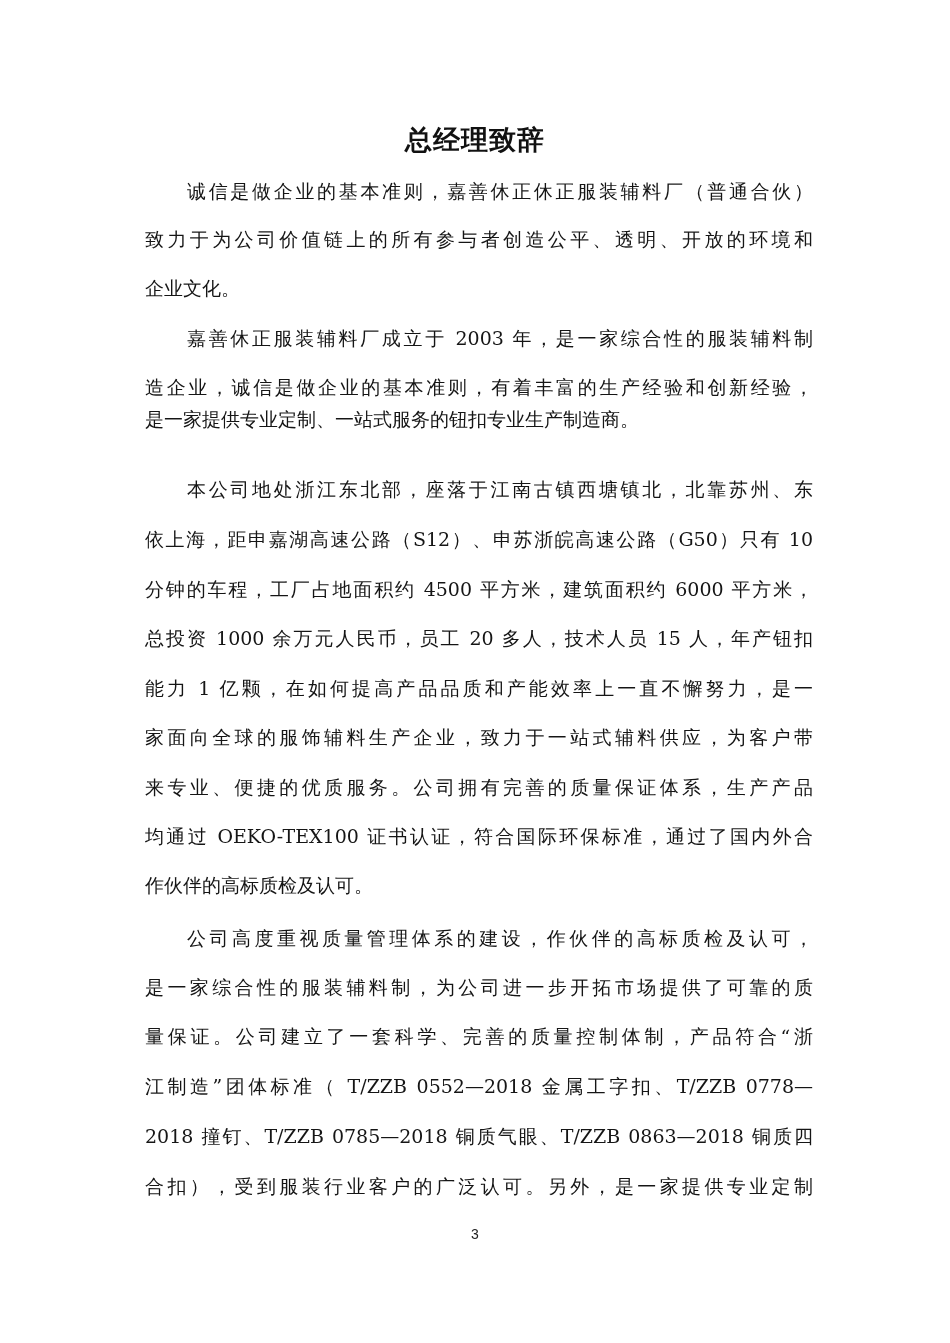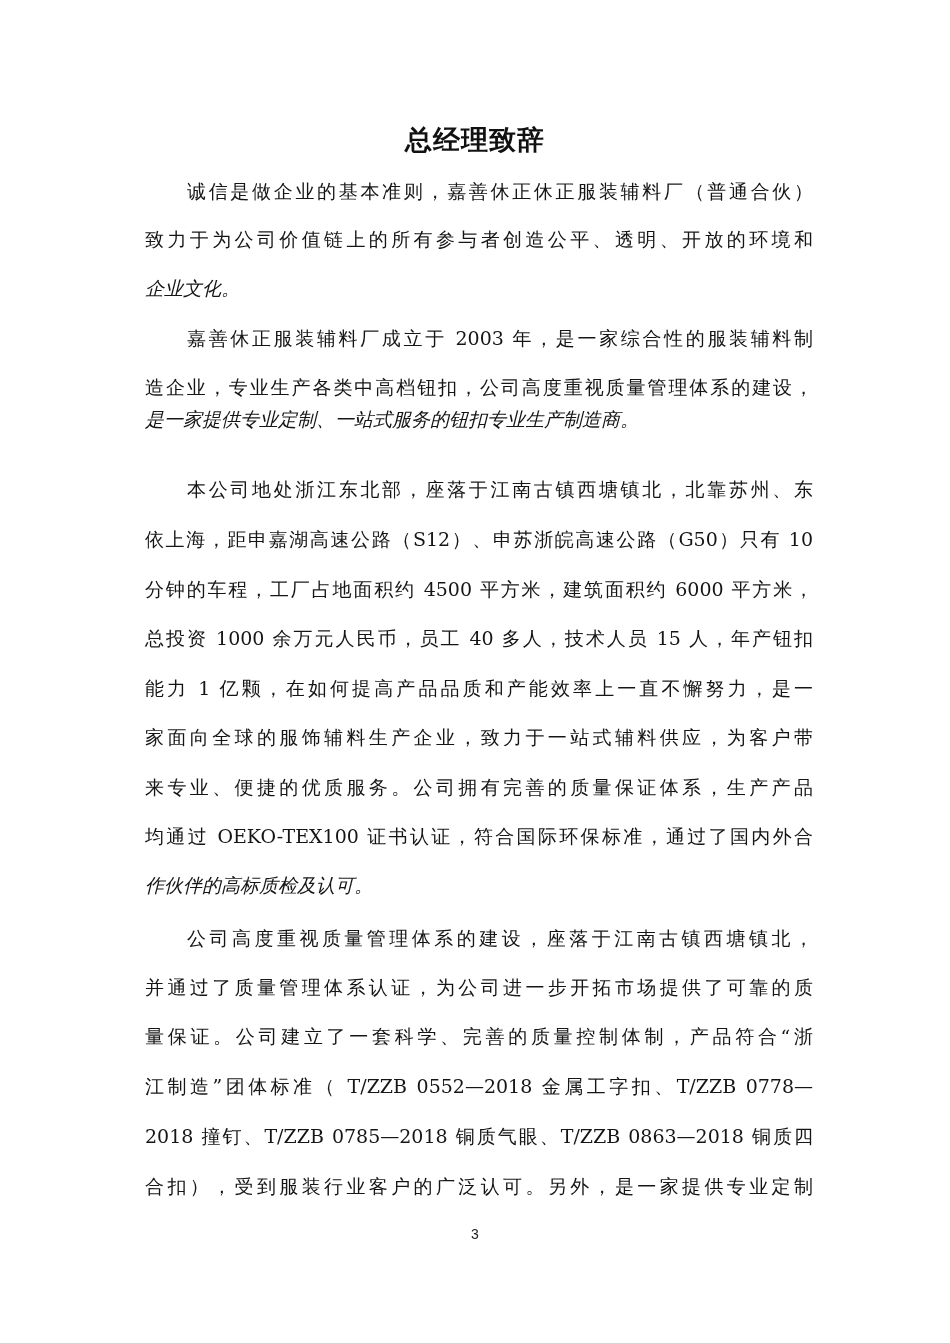--- a/index.html
+++ b/index.html
@@ -5,58 +5,58 @@
     html, body { margin: 0; padding: 0; background: #ffffff; }
     body { width: 950px; height: 1343px; position: relative; overflow: hidden;
            font-family: "DejaVu Serif", "Liberation Serif", serif; color: #111111; }
     .page { position: absolute; left: 0; top: 0; width: 882px; height: 1343px; background: #fff; }
     .title { position: absolute; left: 0; width: 950px; top: 120px; text-align: center;
              font-family: "DejaVu Sans", "Liberation Sans", sans-serif; font-weight: bold;
              font-size: 27px; line-height: 40px; letter-spacing: 1px; color: #111; }
     .line { position: absolute; left: 145px; width: 668px; font-size: 19px; line-height: 30px;
             white-space: nowrap; text-align: justify; text-align-last: justify; color: #151515; }
     .line.indent { left: 187px; width: 626px; }
-    .line.last { text-align-last: left; font-style: italic; }
+    .line.last { text-align-last: left; }
     .pagenum { position: absolute; left: 0; width: 950px; top: 1224px; text-align: center;
                font-family: "Liberation Sans", sans-serif; font-size: 14px; line-height: 20px; color: #222; }
   </style>
 </head>
 <body>
 
 <div class="page">
 
   <div class="title">总经理致辞</div>
 
   <div>
     <div class="line indent" style="top:176px">诚信是做企业的基本准则，嘉善休正休正服装辅料厂（普通合伙）</div>
     <div class="line" style="top:224px">致力于为公司价值链上的所有参与者创造公平、透明、开放的环境和</div>
     <div class="line last" style="top:273px">企业文化。</div>
   </div>
 
   <div>
     <div class="line indent" style="top:323px">嘉善休正服装辅料厂成立于 2003 年，是一家综合性的服装辅料制</div>
-    <div class="line" style="top:372px">造企业，专业生产各类中高档钮扣，公司高度重视质量管理体系的建设，</div>
+    <div class="line" style="top:372px">造企业，诚信是做企业的基本准则，有着丰富的生产经验和创新经验，</div>
     <div class="line last" style="top:404px">是一家提供专业定制、一站式服务的钮扣专业生产制造商。</div>
   </div>
 
   <div>
     <div class="line indent" style="top:474px">本公司地处浙江东北部，座落于江南古镇西塘镇北，北靠苏州、东</div>
     <div class="line" style="top:524px">依上海，距申嘉湖高速公路（S12）、申苏浙皖高速公路（G50）只有 10</div>
     <div class="line" style="top:574px">分钟的车程，工厂占地面积约 4500 平方米，建筑面积约 6000 平方米，</div>
-    <div class="line" style="top:623px">总投资 1000 余万元人民币，员工 40 多人，技术人员 15 人，年产钮扣</div>
+    <div class="line" style="top:623px">总投资 1000 余万元人民币，员工 20 多人，技术人员 15 人，年产钮扣</div>
     <div class="line" style="top:673px">能力 1 亿颗，在如何提高产品品质和产能效率上一直不懈努力，是一</div>
     <div class="line" style="top:722px">家面向全球的服饰辅料生产企业，致力于一站式辅料供应，为客户带</div>
     <div class="line" style="top:772px">来专业、便捷的优质服务。公司拥有完善的质量保证体系，生产产品</div>
     <div class="line" style="top:821px">均通过 OEKO-TEX100 证书认证，符合国际环保标准，通过了国内外合</div>
     <div class="line last" style="top:870px">作伙伴的高标质检及认可。</div>
   </div>
 
   <div>
-    <div class="line indent" style="top:923px">公司高度重视质量管理体系的建设，座落于江南古镇西塘镇北，</div>
-    <div class="line" style="top:972px">并通过了质量管理体系认证，为公司进一步开拓市场提供了可靠的质</div>
+    <div class="line indent" style="top:923px">公司高度重视质量管理体系的建设，作伙伴的高标质检及认可，</div>
+    <div class="line" style="top:972px">是一家综合性的服装辅料制，为公司进一步开拓市场提供了可靠的质</div>
     <div class="line" style="top:1021px">量保证。公司建立了一套科学、完善的质量控制体制，产品符合“浙</div>
     <div class="line" style="top:1071px">江制造”团体标准（ T/ZZB 0552—2018 金属工字扣、T/ZZB 0778—</div>
     <div class="line" style="top:1121px">2018 撞钉、T/ZZB 0785—2018 铜质气眼、T/ZZB 0863—2018 铜质四</div>
     <div class="line" style="top:1171px">合扣），受到服装行业客户的广泛认可。另外，是一家提供专业定制</div>
   </div>
 
   <div class="pagenum">3</div>
 </div>
 
 </body></html>

